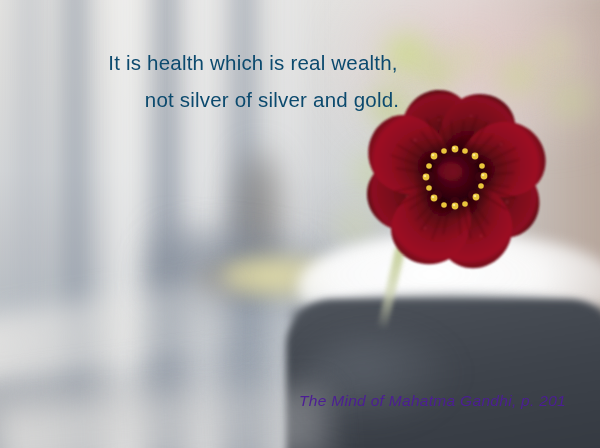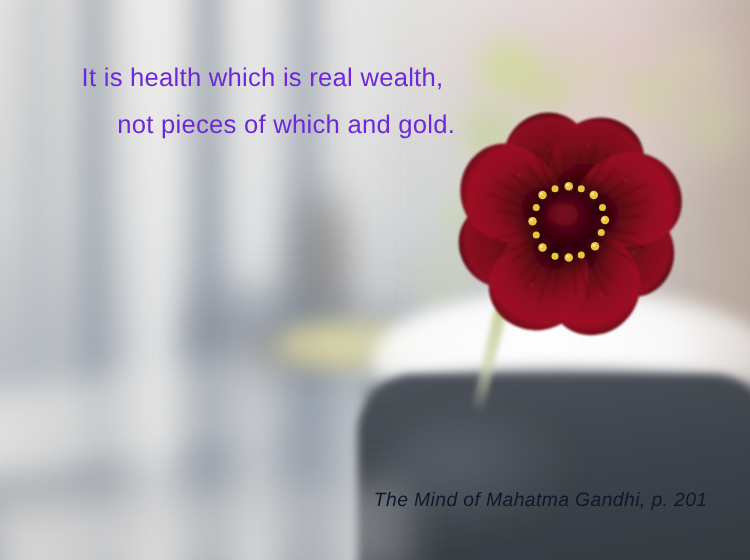--- a/index.html
+++ b/index.html
@@ -235,45 +235,46 @@
     width: 200px;
     height: 200px;
   }
   .flower svg { display: block; width: 200px; height: 200px; overflow: visible; }
 
   
   .quote {
     position: absolute;
     left: 0; top: 44px;
     width: 420px;
-    color: #6d28d9;
+    color: #0c4a6e;
     font-size: 20.5px;
     font-weight: 400;
     letter-spacing: 0.2px;
     line-height: 37px;
     text-align: center;
+    padding-left: 43px;
   }
   .quote .l1 { display: block; }
   .quote .l2 { display: block; padding-left: 38px; }
 
   .attribution {
     position: absolute;
     left: 78px; top: 145px;
     color: #edea1c;
     font-size: 15px;
     font-weight: 700;
     letter-spacing: 1.1px;
   }
 
   .citation {
     position: absolute;
     left: 0; top: 392px;
     width: 566px;
     text-align: right;
-    color: #0f172a;
+    color: #4c1d95;
     font-size: 15.5px;
     font-style: italic;
     letter-spacing: 0.3px;
   }
   .citation .src { font-style: italic; }
 </style>
 </head>
 <body>
 
 <div id="poster">
@@ -489,21 +490,21 @@
         <circle cx="84" cy="42" r="1.2"></circle>
           <circle cx="126" cy="158" r="1.4"></circle>
         <circle cx="70" cy="150" r="1.3"></circle>
           <circle cx="116" cy="38" r="1.2"></circle>
       </g>
     </svg>
   </div>
 
   <div class="quote">
     <span class="l1">It is health which is real wealth,</span>
-    <span class="l2">not pieces of which and gold.</span>
+    <span class="l2">not silver of silver and gold.</span>
   </div>
 
 
   <div class="citation">
     <span class="src">The Mind of Mahatma Gandhi</span><span>, p. 201</span>
   </div>
 
 </div>
 
 </body></html>

